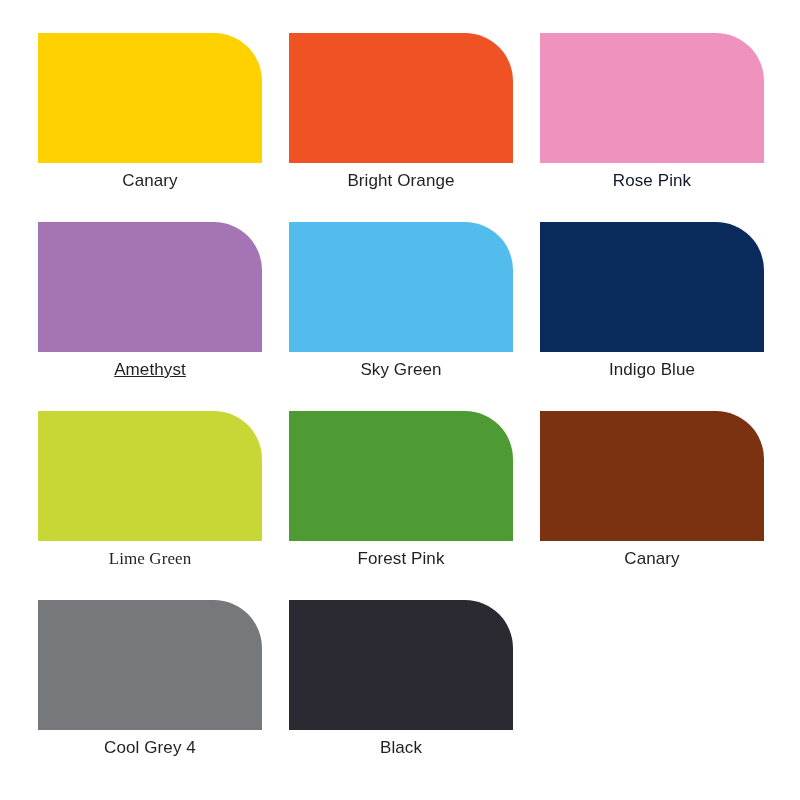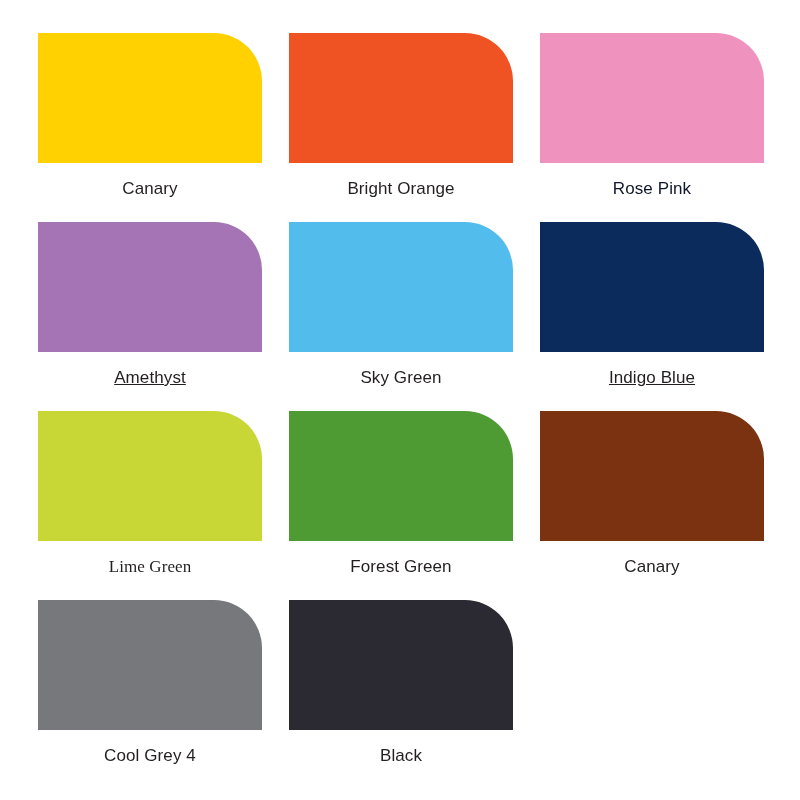--- a/index.html
+++ b/index.html
@@ -39,21 +39,21 @@
   }
 
   .swatch-chip {
     width: 224px;
     height: 130px;
     border-radius: 0 48px 0 0;
     box-sizing: border-box;
   }
 
   .swatch-label {
-    margin-top: 16px;
+    margin-top: 8px;
     font-size: 17px;
     line-height: 20px;
     color: #231f20;
     text-align: center;
     letter-spacing: 0.1px;
     white-space: nowrap;
   }
 </style>
 </head>
 <body style="background: rgb(255, 255, 255);">
@@ -82,31 +82,31 @@
       <div class="swatch-label" style="color: rgb(35, 31, 32); text-decoration: underline;">Amethyst</div>
     </div>
 
     <div class="swatch-cell">
       <div class="swatch-chip" style="background: rgb(82, 188, 236);"></div>
       <div class="swatch-label" style="color: rgb(35, 31, 32);">Sky Green</div>
     </div>
 
     <div class="swatch-cell">
       <div class="swatch-chip" style="background: rgb(10, 43, 92);"></div>
-      <div class="swatch-label" style="color: rgb(35, 31, 32); text-decoration: underline;">Indigo Blue</div>
+      <div class="swatch-label" style="color: rgb(35, 31, 32);">Indigo Blue</div>
     </div>
 
     <div class="swatch-cell">
       <div class="swatch-chip" style="background: rgb(200, 215, 53);"></div>
       <div class="swatch-label" style="color: rgb(35, 31, 32); font-family: Liberation Serif, serif;">Lime Green</div>
     </div>
 
     <div class="swatch-cell">
       <div class="swatch-chip" style="background: rgb(78, 154, 51);"></div>
-      <div class="swatch-label" style="color: rgb(35, 31, 32);">Forest Green</div>
+      <div class="swatch-label" style="color: rgb(35, 31, 32);">Forest Pink</div>
     </div>
 
     <div class="swatch-cell">
       <div class="swatch-chip" style="background: rgb(123, 50, 16);"></div>
       <div class="swatch-label" style="color: rgb(35, 31, 32);">Canary</div>
     </div>
 
     <div class="swatch-cell">
       <div class="swatch-chip" style="background: rgb(118, 120, 123);"></div>
       <div class="swatch-label" style="color: rgb(35, 31, 32);">Cool Grey 4</div>

